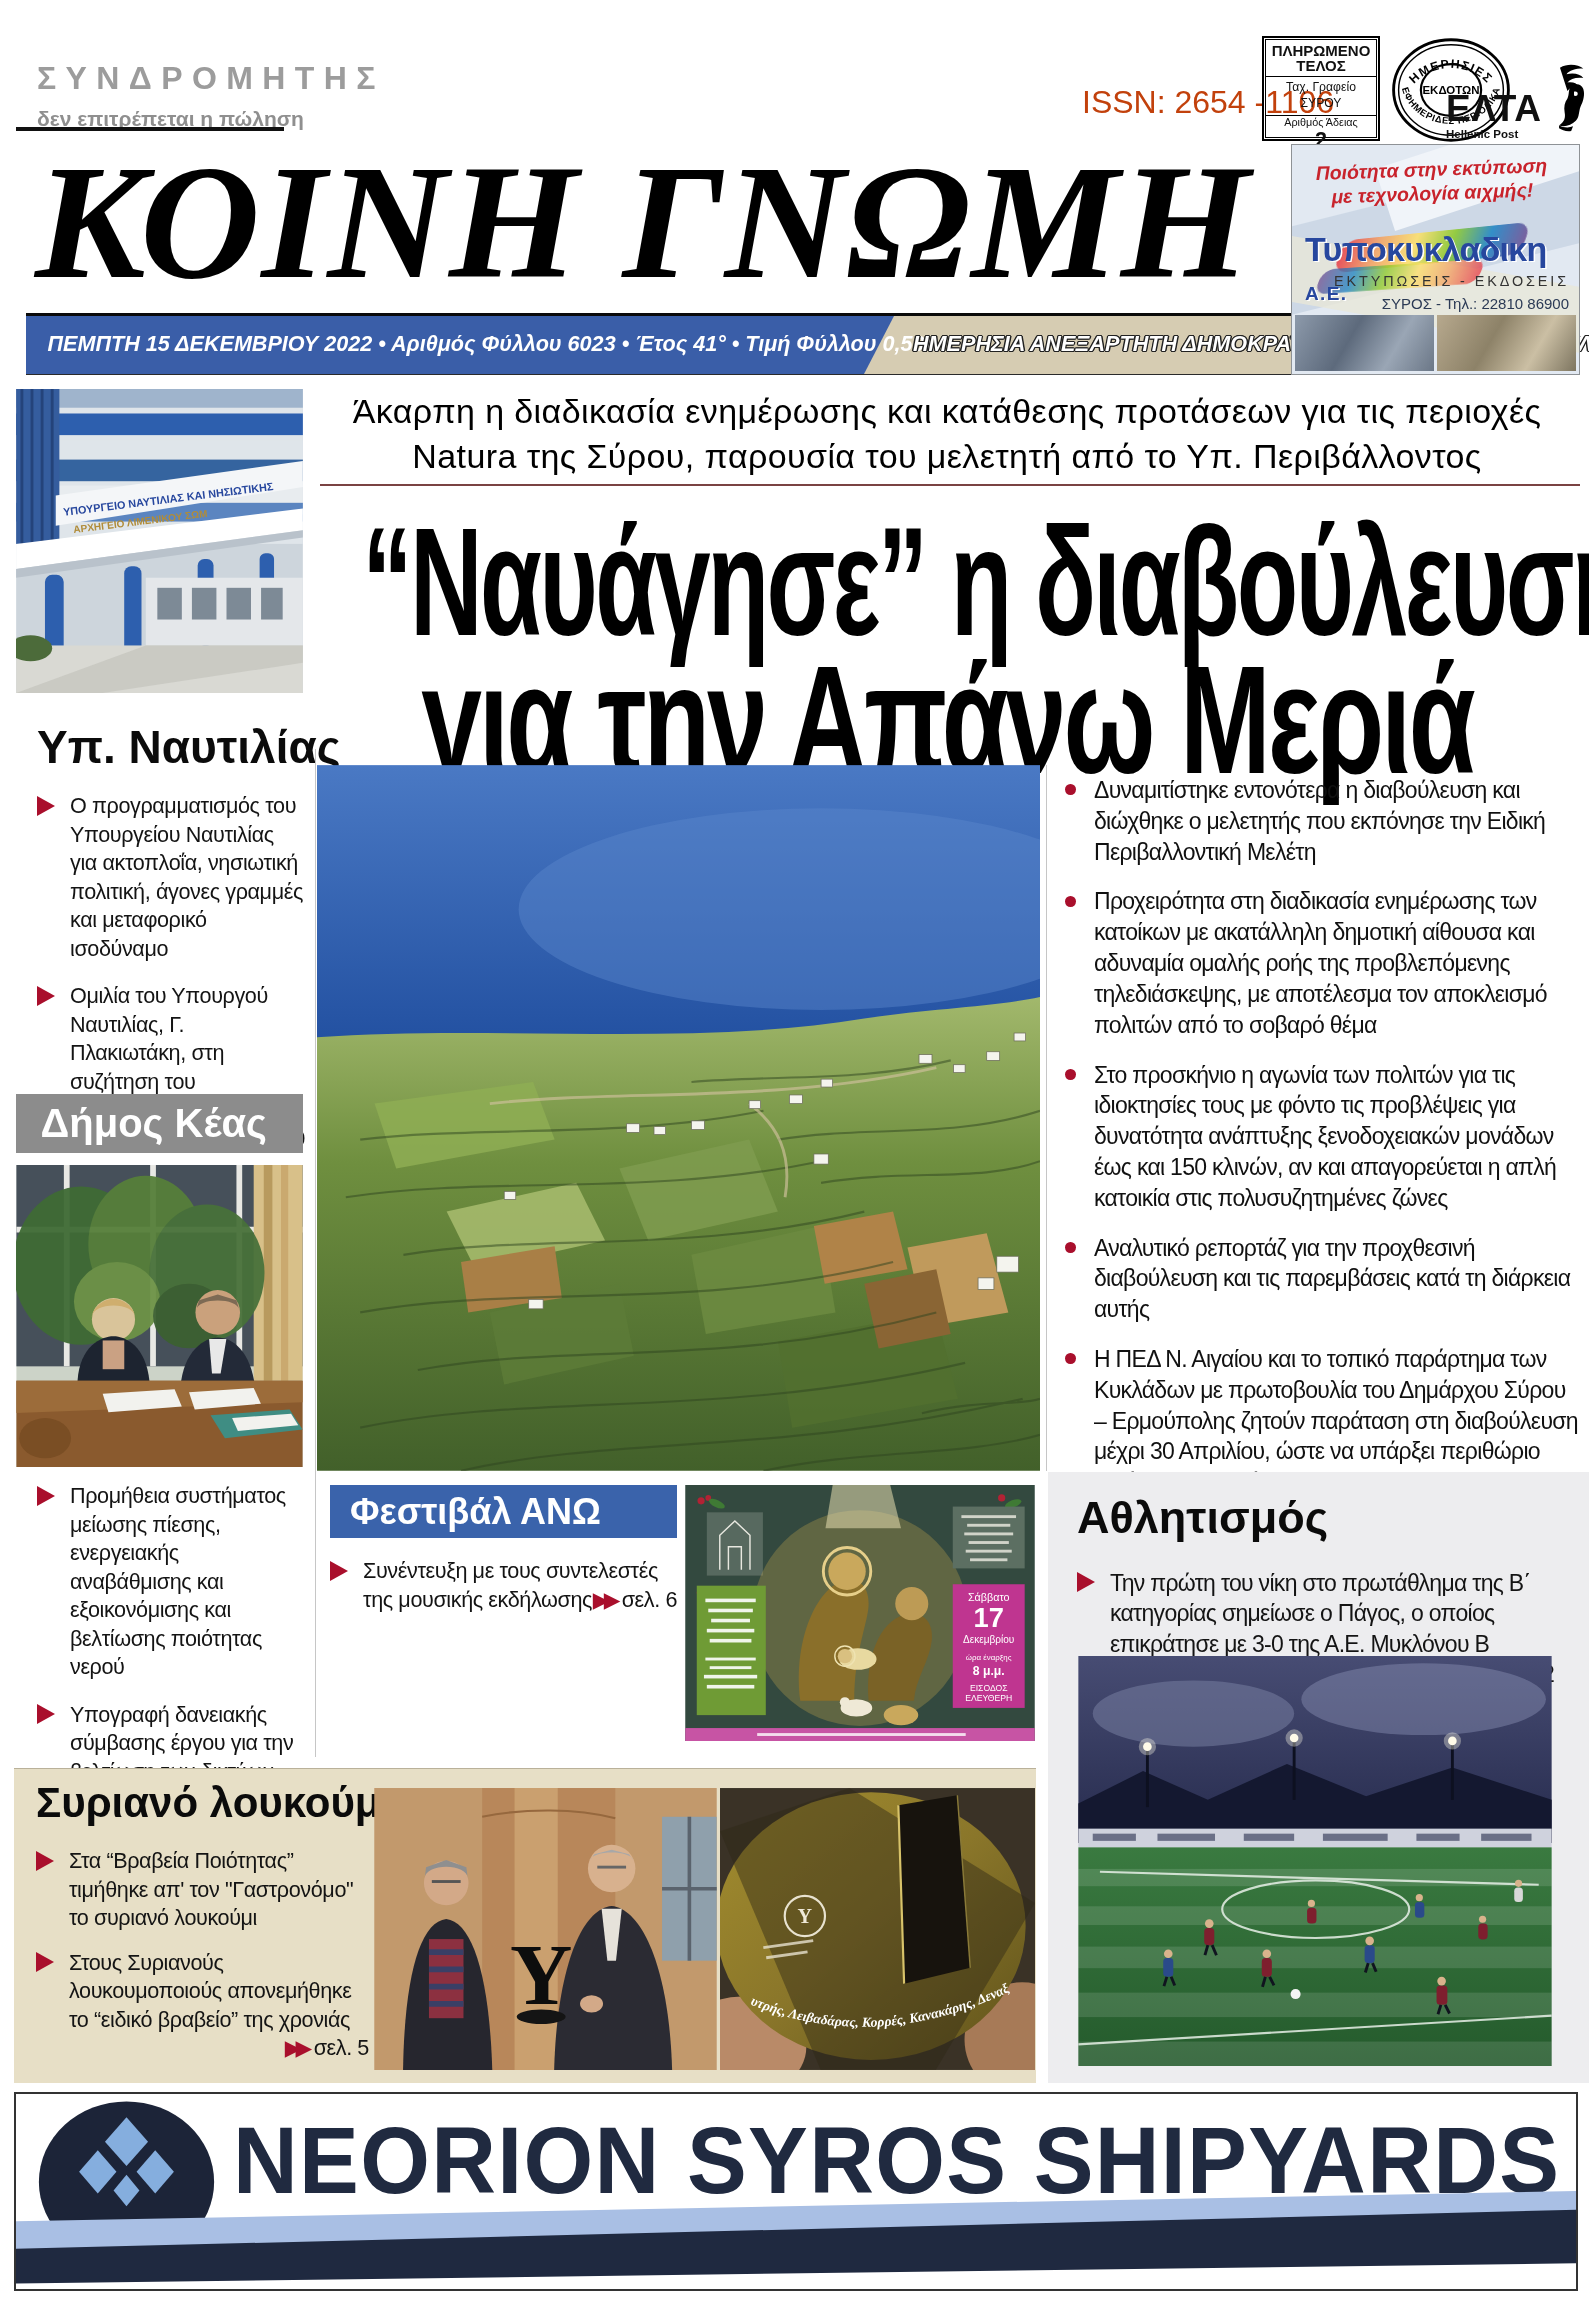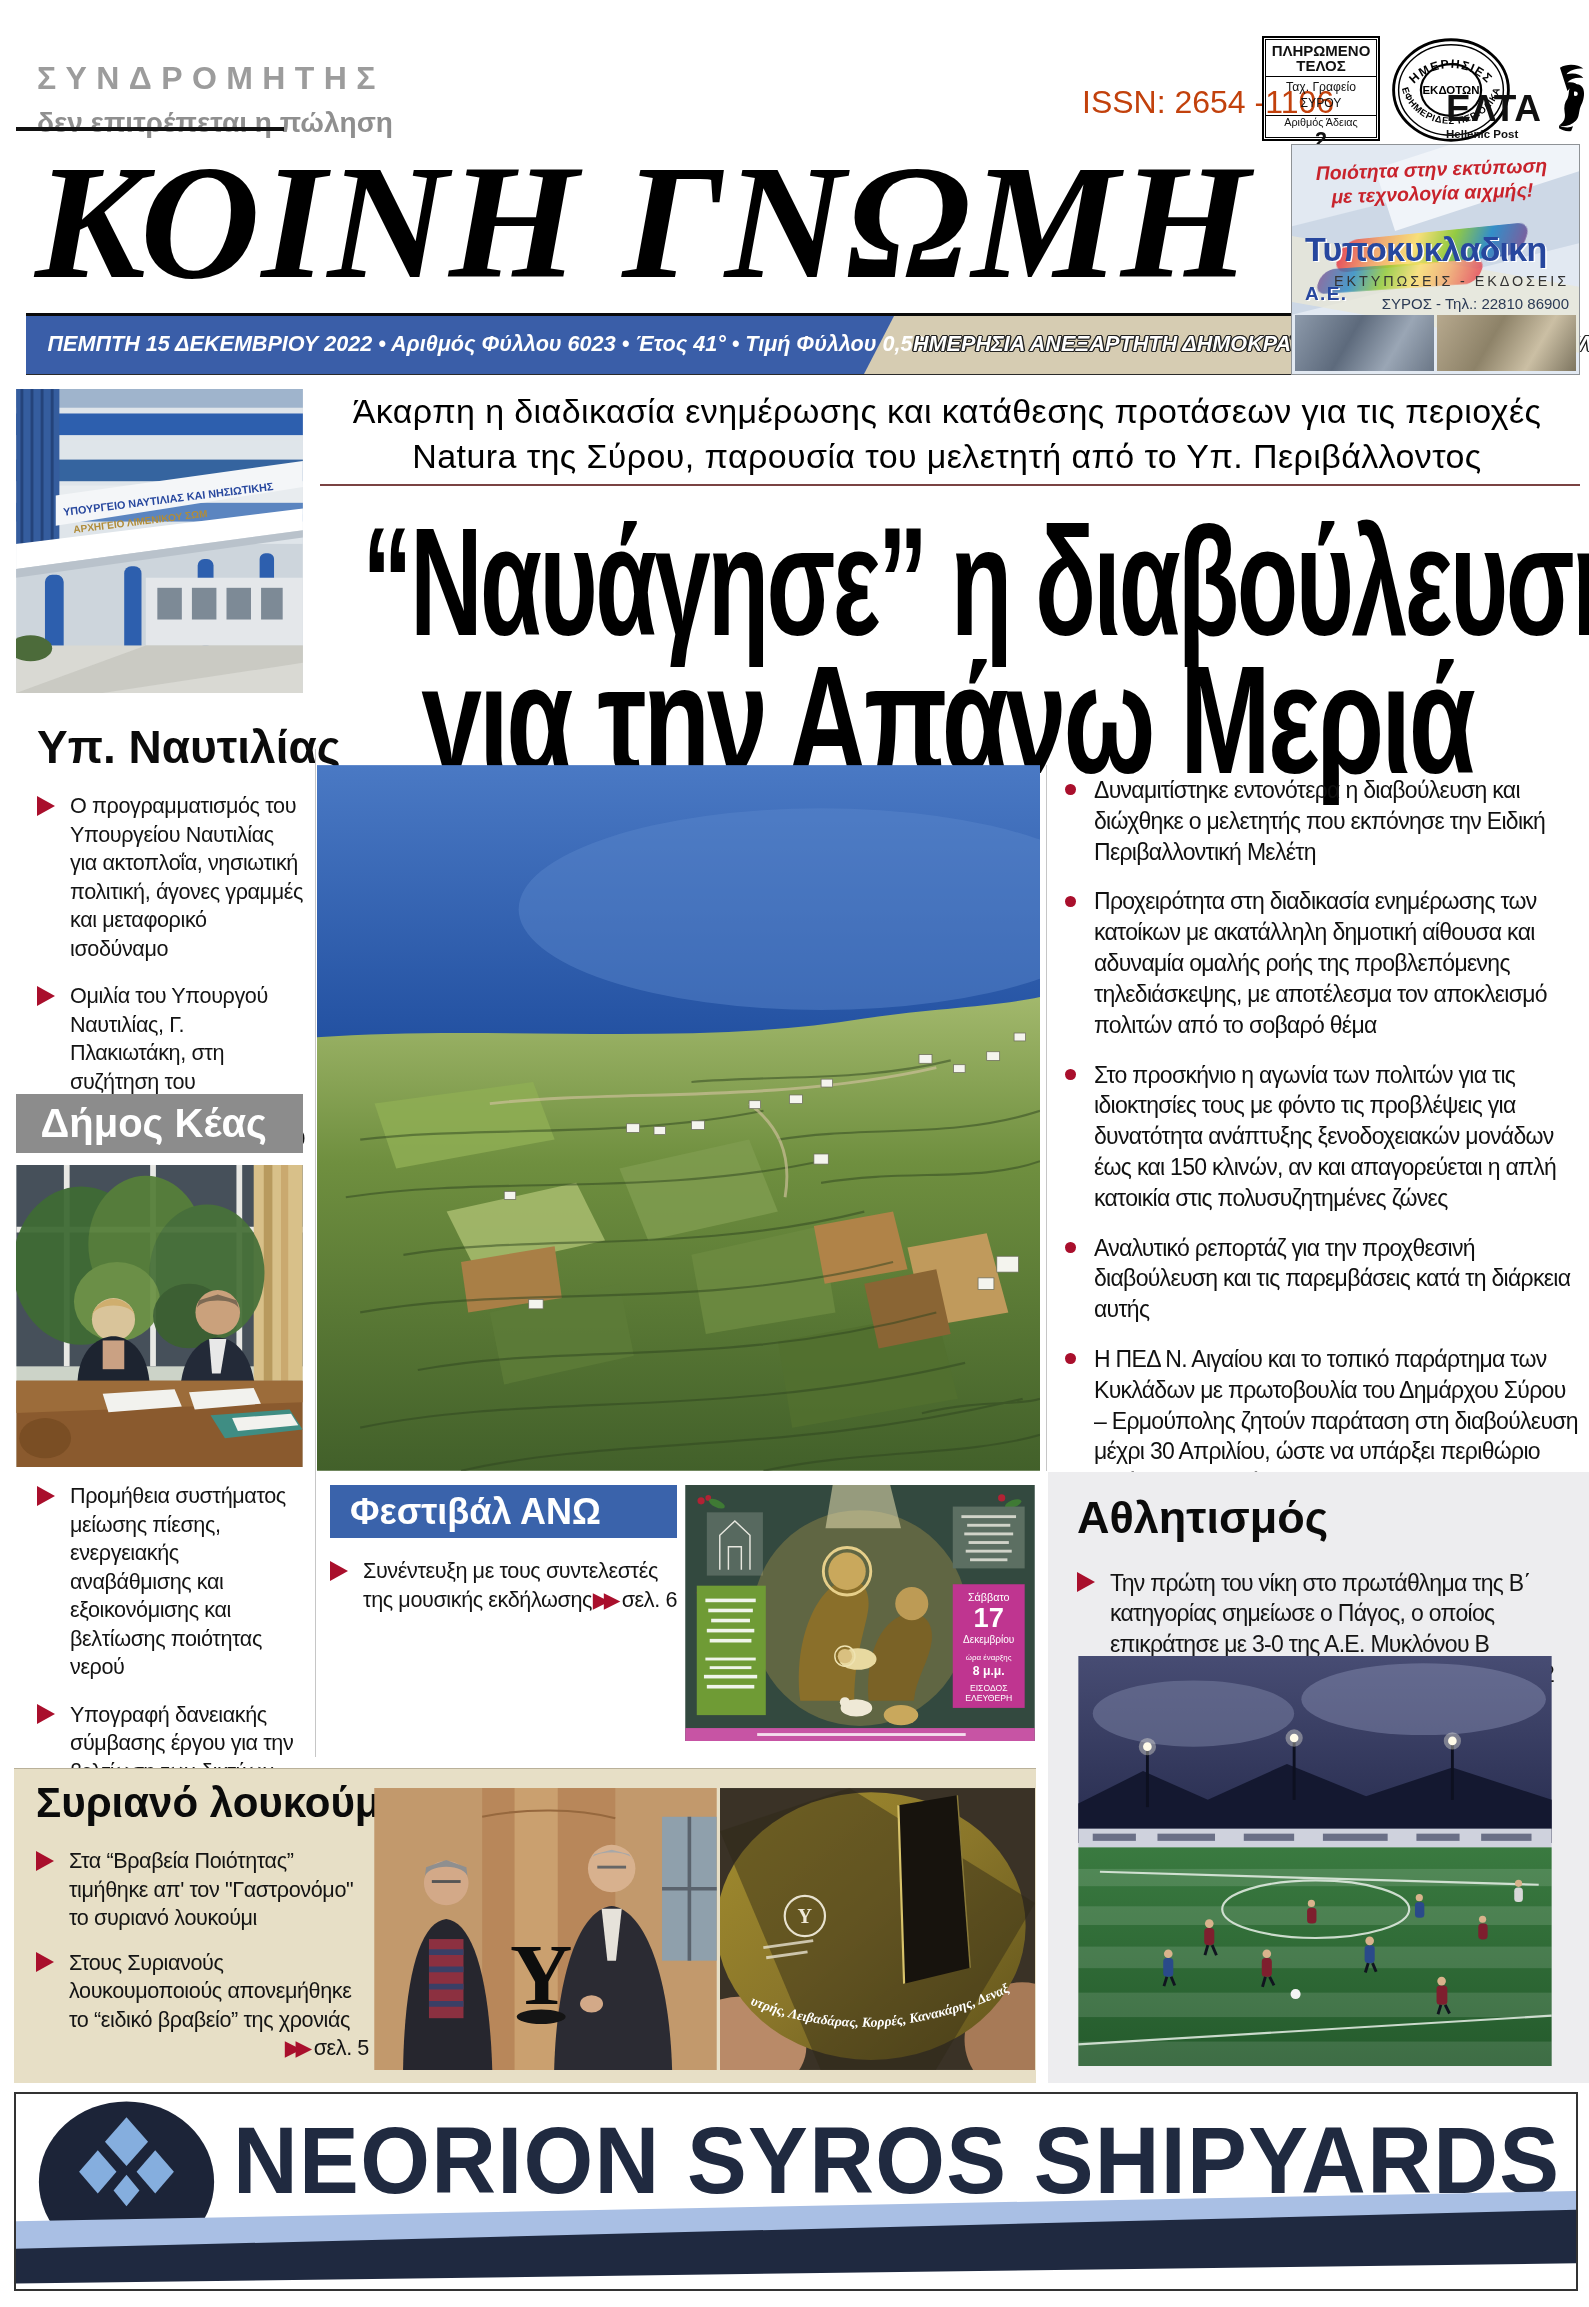--- a/index.html
+++ b/index.html
@@ -3,21 +3,21 @@
 <meta charset="utf-8">
 <style>
   html,body{margin:0;padding:0;background:#ffffff;}
   .page{position:relative;width:1590px;height:2307px;background:#ffffff;overflow:hidden;
         font-family:"Liberation Sans", sans-serif;color:#111;}
   .abs{position:absolute;}
   .nowrap{white-space:nowrap;display:inline-block;}
 
   
   .subscriber-title{font-size:32px;font-weight:bold;letter-spacing:9.4px;color:#9c9c9c;}
-  .subscriber-note{font-size:28px;font-weight:bold;color:#8f8f8f;margin-top:10px;}
+  .subscriber-note{font-size:21px;font-weight:bold;color:#8f8f8f;margin-top:10px;}
   .subscriber-rule{background:#111;}
   .issn{font-size:32px;color:#c2410c;}
 
   .stamp-box{border:2.2px solid #000;padding:1.4px;}
   .stamp-box .inner{border:0.7px solid #000;width:100%;height:100%;box-sizing:border-box;
     display:flex;flex-direction:column;text-align:center;}
   .stamp-box .r1{font-weight:bold;font-size:15px;line-height:1.05;border-bottom:1.4px solid #000;padding:2.2px 1.4px;}
   .stamp-box .r2{font-size:12.2px;line-height:1.3;border-bottom:1.4px solid #000;padding:2.9px 1.4px;flex:1;}
   .stamp-box .r3{font-size:10.8px;line-height:1.1;padding:1.4px;}
   .stamp-box .r3 b{font-size:21.6px;display:block;line-height:1;}

